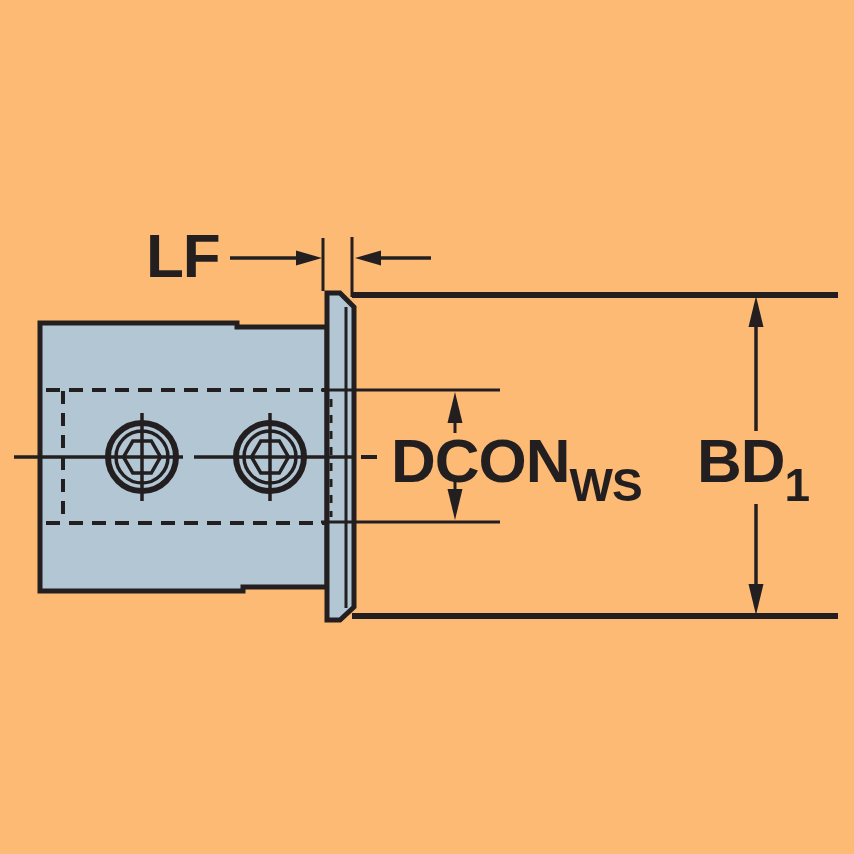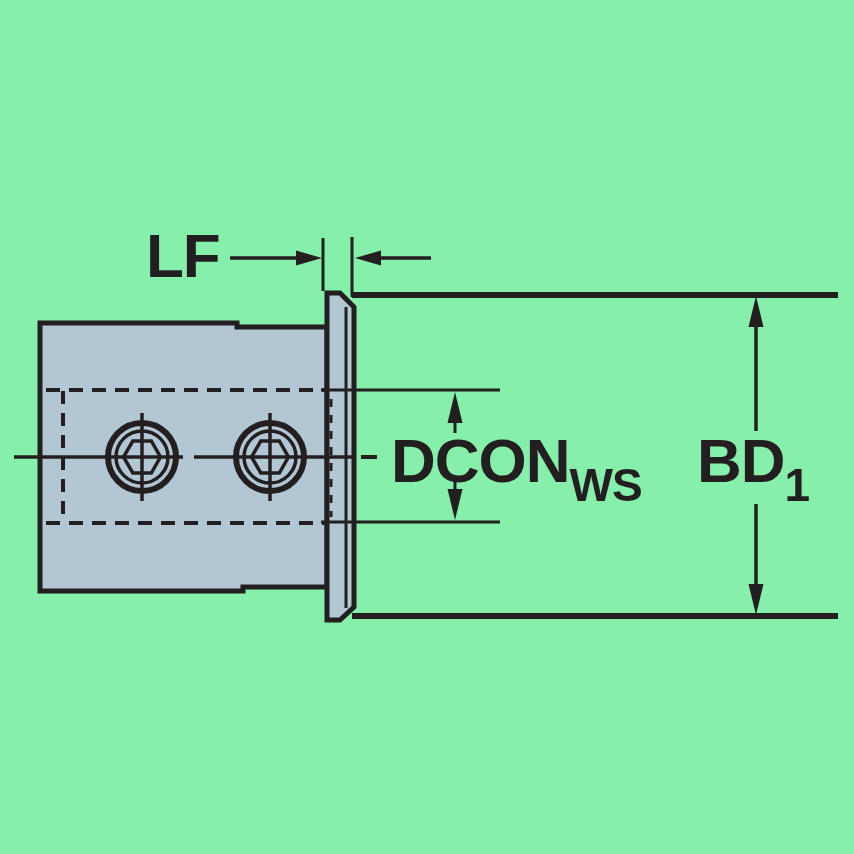--- a/index.html
+++ b/index.html
@@ -4,21 +4,21 @@
 <style>
   html, body {
     margin: 0;
     padding: 0;
     background: #ffffff;
   }
   .canvas {
     position: relative;
     width: 854px;
     height: 854px;
-    background: #86efac;
+    background: #fdba74;
     overflow: hidden;
   }
   svg { display: block; }
   .ln {
     stroke: #231f20;
     fill: none;
     stroke-linecap: butt;
   }
   .arrow {
     fill: #231f20;

